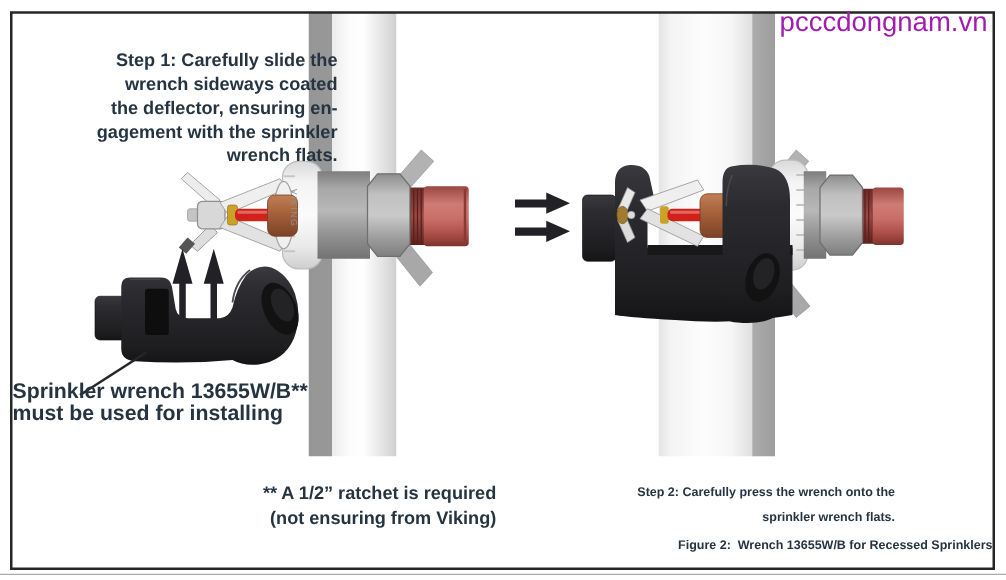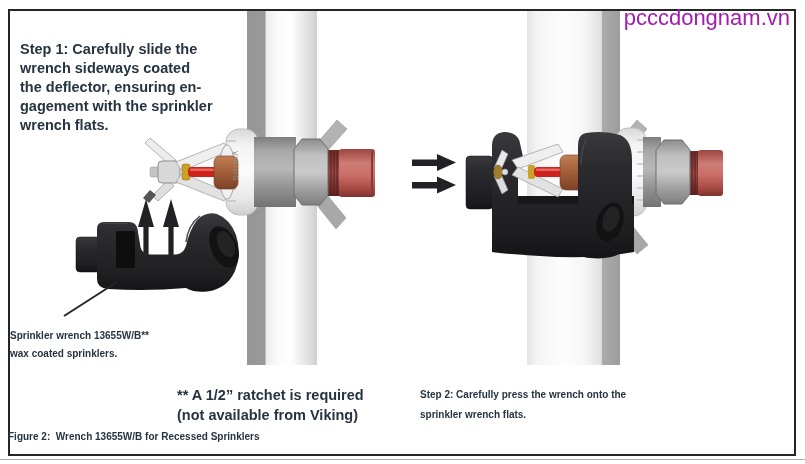--- a/index.html
+++ b/index.html
@@ -2,24 +2,24 @@
 <html><head>
 <meta charset="utf-8">
 <style>
   html,body{margin:0;padding:0;background:#ffffff;}
   .stage{position:relative;width:805px;height:464px;background:#ffffff;overflow:hidden;
          font-family:"Liberation Sans", sans-serif;}
   .frame-border{position:absolute;left:8px;top:9px;width:784px;height:443px;
                 border:2px solid #262626;background:transparent;}
   .page-rule{position:absolute;left:0;top:459px;width:805px;height:1px;background:#aaaaaa;}
   svg.art{position:absolute;left:0;top:0;}
-  .txt{position:absolute;color:#263442;font-weight:bold;text-align:left;}
+  .txt{position:absolute;color:#263442;font-weight:bold;text-align:right;}
   .txt > div{white-space:nowrap;}
   .step1{left:20px;top:40px;width:250px;font-size:14.5px;line-height:19px;}
-  .wrench-note{left:10px;top:327px;width:210px;font-size:10px;line-height:18.3px;}
+  .wrench-note{left:10px;top:304px;width:210px;font-size:17px;line-height:18.3px;}
   .footnote{left:177px;top:385px;width:220px;font-size:14.5px;line-height:20px;}
   .step2{left:420px;top:385px;width:296px;font-size:10px;line-height:20px;}
   .caption{left:8px;top:431px;width:786px;font-size:10px;white-space:pre-wrap;}
   .watermark{position:absolute;top:5px;right:15px;font-size:22px;font-weight:400;color:#a21caf;}
 </style>
 </head>
 <body>
 
 <div class="stage">
 
@@ -217,26 +217,26 @@
   <div class="txt step1">
     <div>Step 1: Carefully slide the</div>
     <div>wrench sideways coated</div>
     <div>the deflector, ensuring en-</div>
     <div>gagement with the sprinkler</div>
     <div>wrench flats.</div>
   </div>
 
   <div class="txt wrench-note">
     <div>Sprinkler wrench 13655W/B**</div>
-    <div>wax coated sprinklers.</div>
+    <div>must be used for installing</div>
   </div>
 
   <div class="txt footnote">
     <div>** A 1/2” ratchet is required</div>
-    <div>(not available from Viking)</div>
+    <div>(not ensuring from Viking)</div>
   </div>
 
   <div class="txt step2">
     <div>Step 2: Carefully press the wrench onto the</div>
     <div>sprinkler wrench flats.</div>
   </div>
 
   <div class="txt caption">Figure 2:  Wrench 13655W/B for Recessed Sprinklers</div>
 
   <div class="watermark">pcccdongnam.vn</div>

